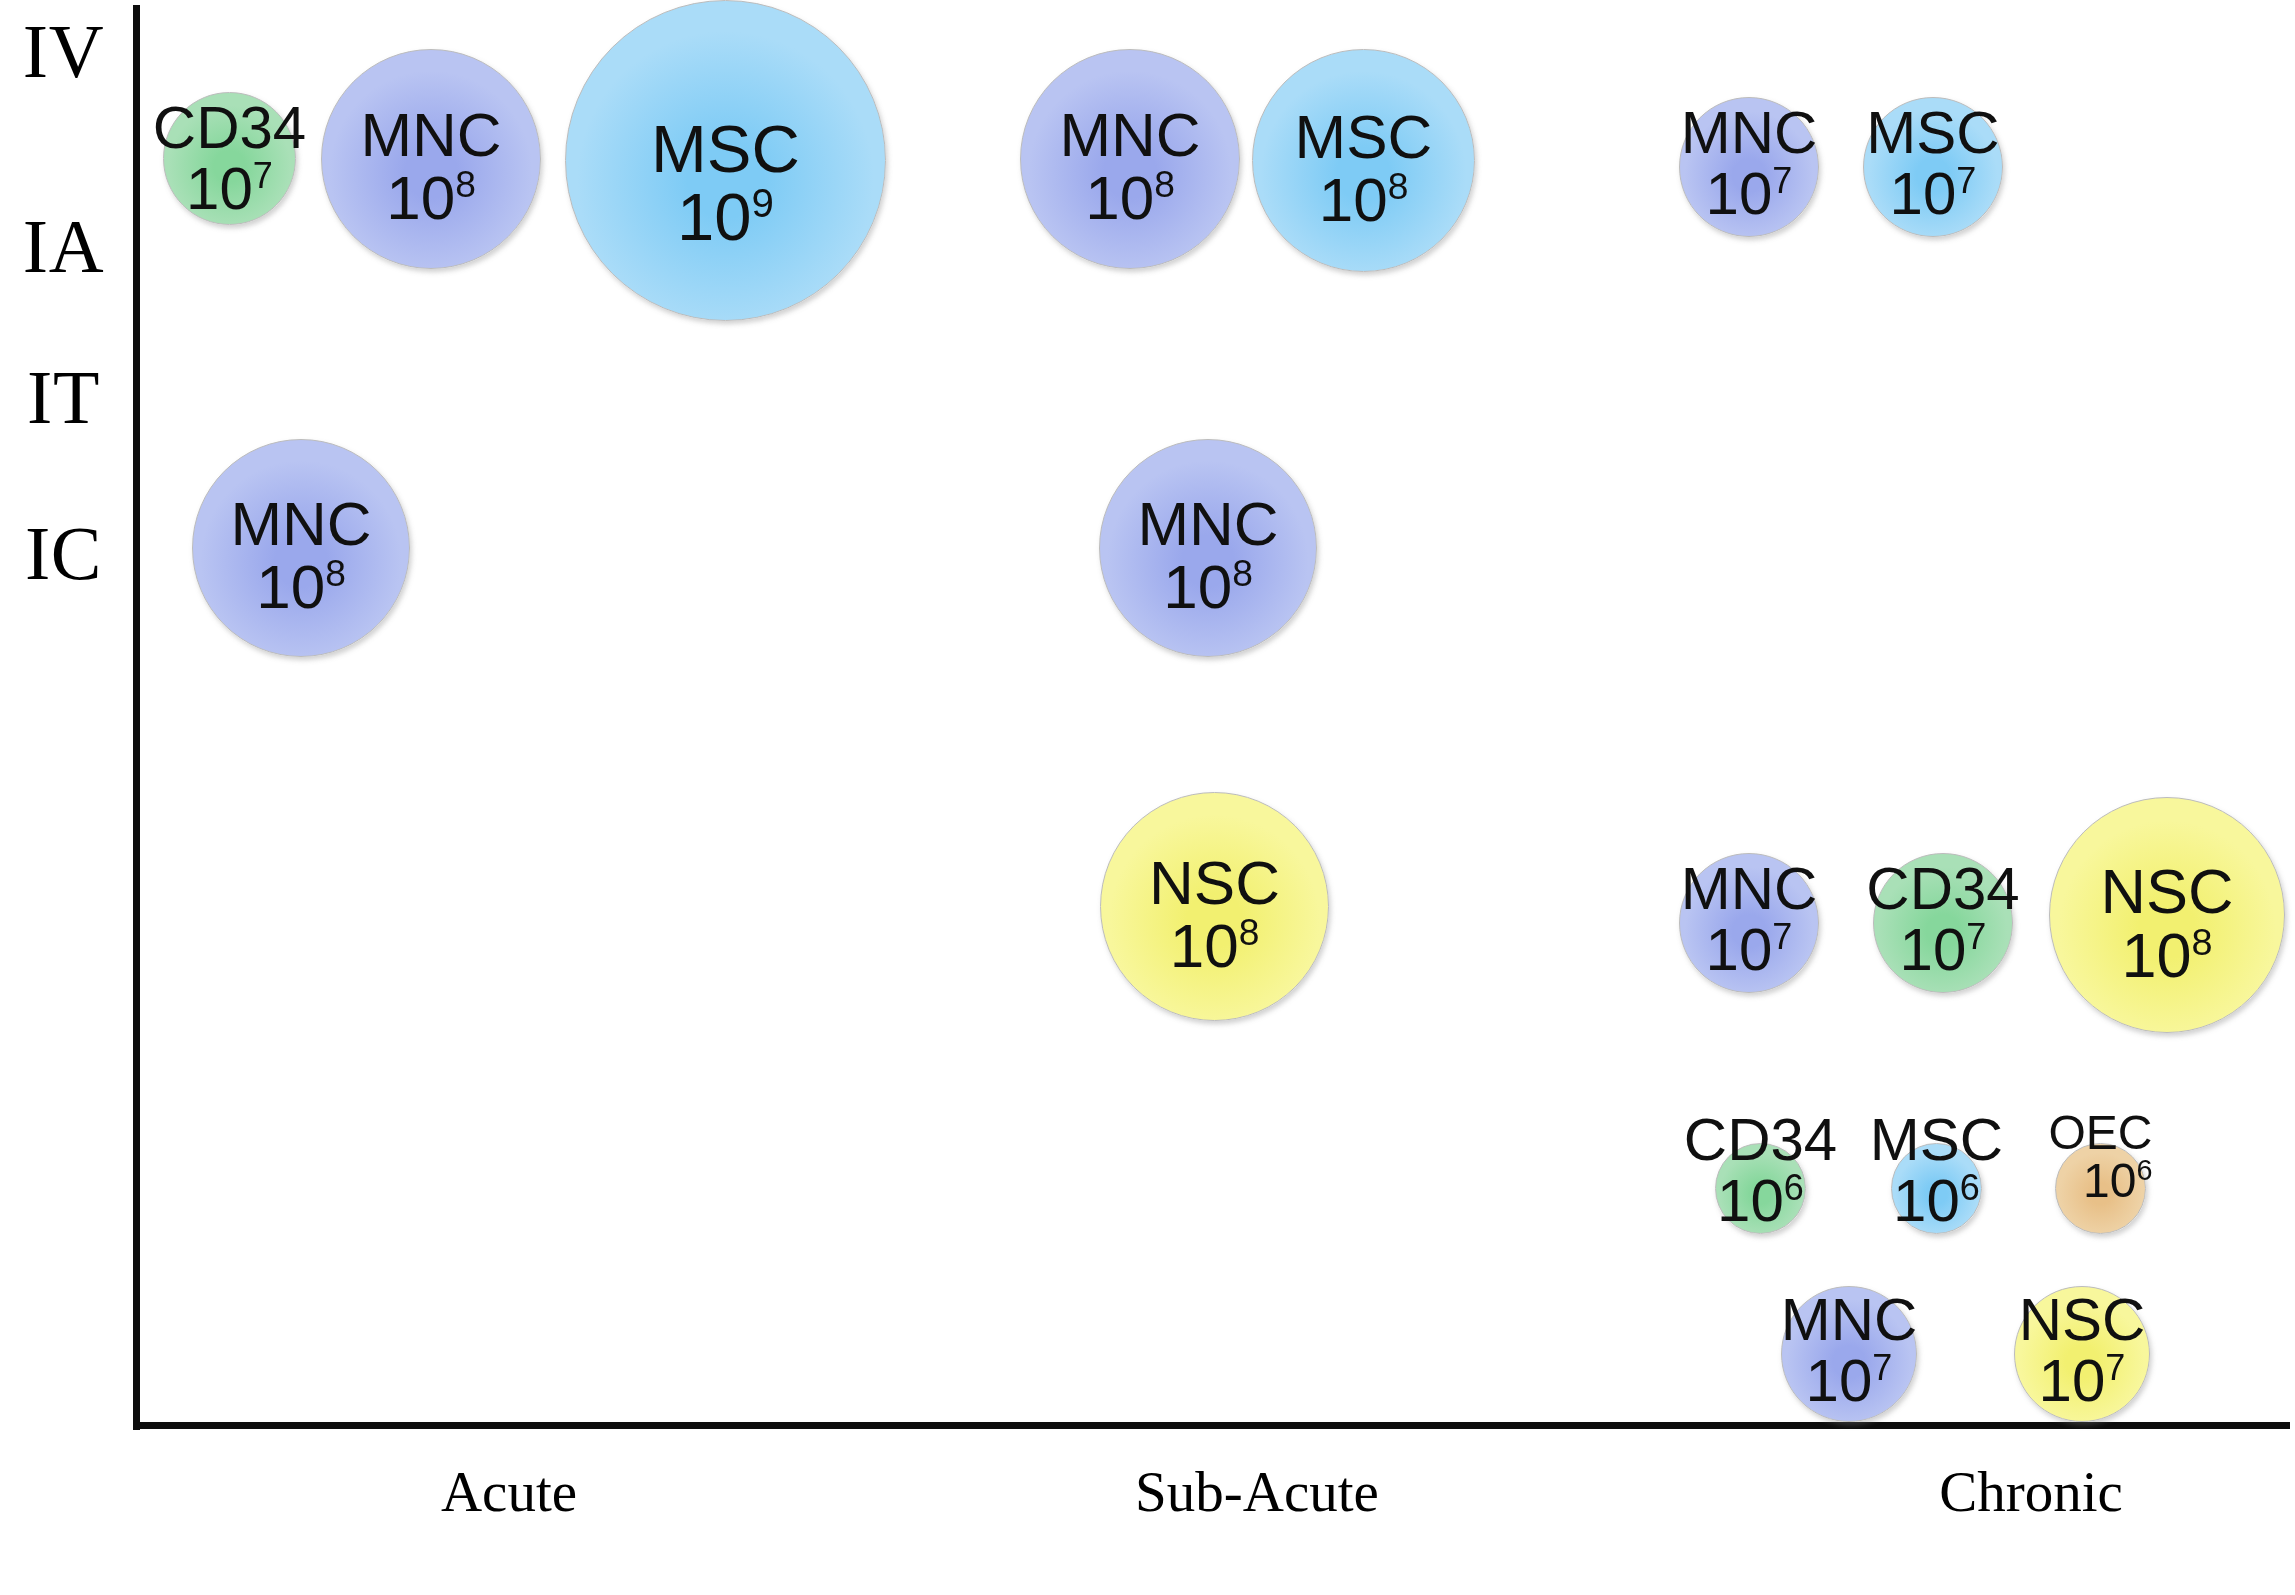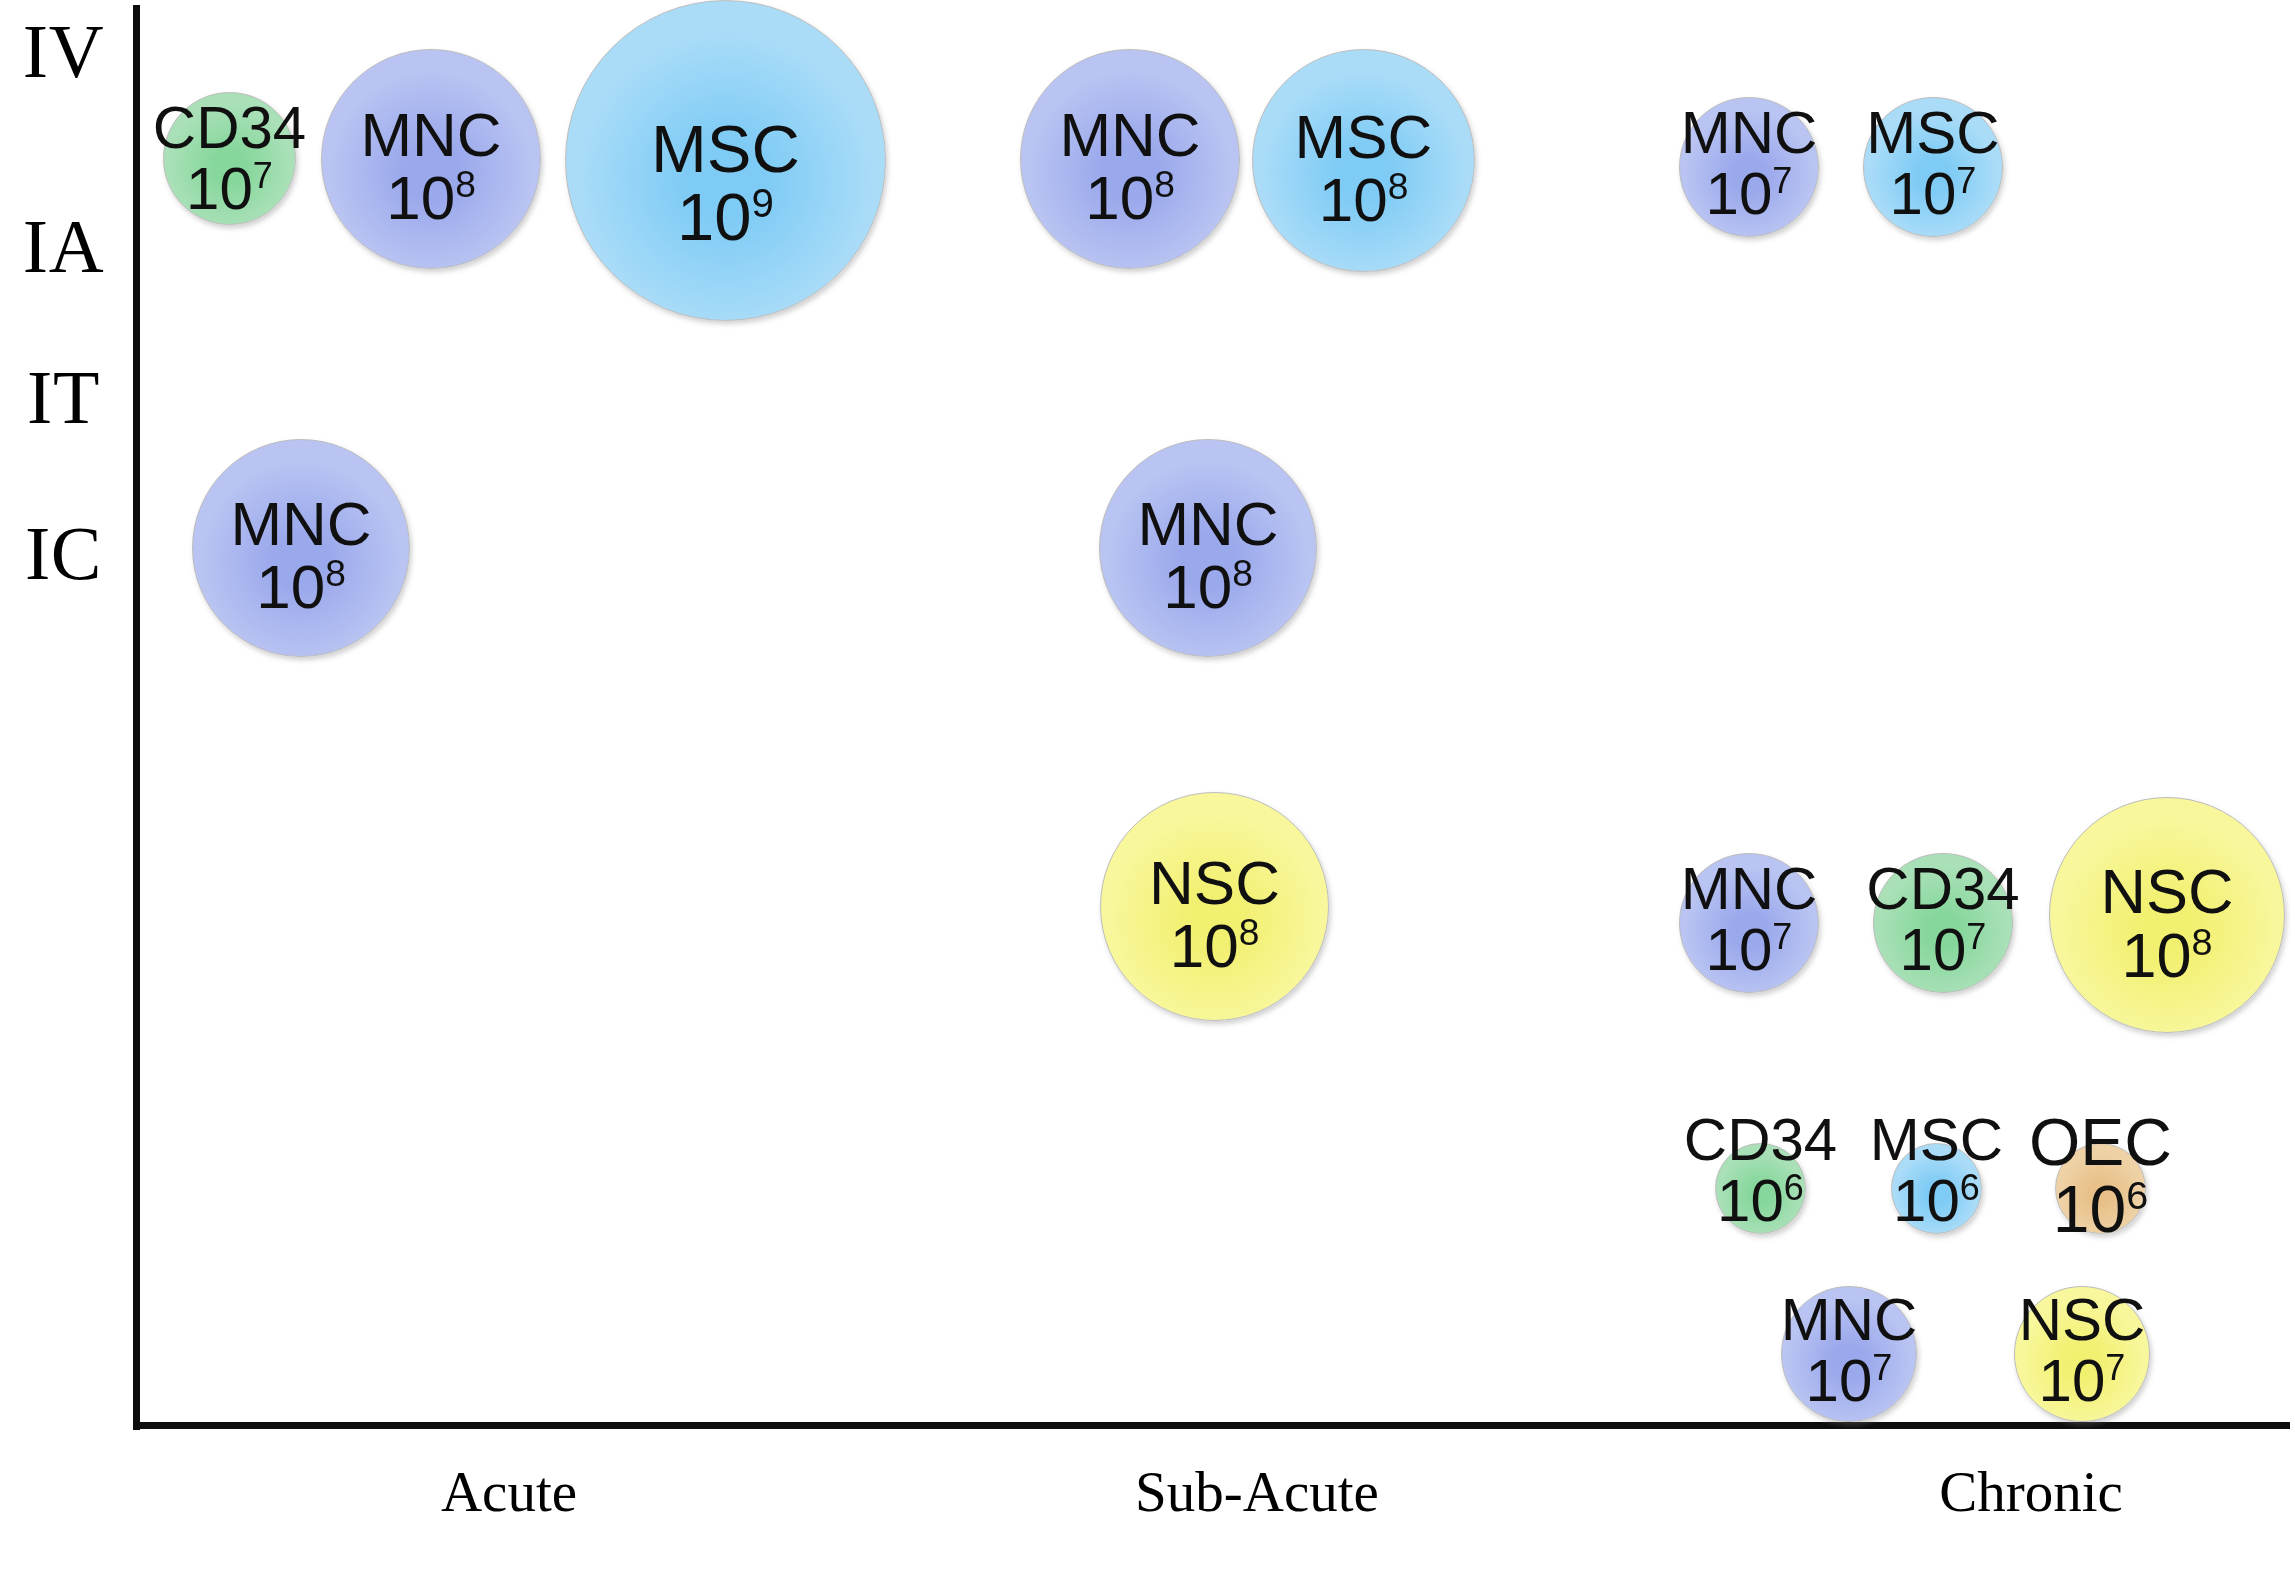--- a/index.html
+++ b/index.html
@@ -206,21 +206,21 @@
       </div>
       <div style="position: absolute; left: 1891px; top: 1143px; width: 91px; height: 91px;">
         <div class="bubble" style="left: 0px; top: 0px; width: 100%; height: 100%; background: radial-gradient(circle at 50% 56%, rgb(126, 203, 245) 0%, rgb(126, 203, 245) 16%, rgb(170, 220, 248) 62%, rgb(170, 220, 248) 100%);"></div>
         <div class="bubble-label" style="font-size: 60px; top: calc(50% - 115px);">
           <span class="cell">MSC</span>
           <span class="dose"><span>10</span><sup>6</sup></span>
         </div>
       </div>
       <div style="position: absolute; left: 2055px; top: 1143px; width: 91px; height: 91px;">
         <div class="bubble" style="left: 0px; top: 0px; width: 100%; height: 100%; background: radial-gradient(circle at 50% 56%, rgb(232, 192, 136) 0%, rgb(232, 192, 136) 16%, rgb(238, 210, 166) 62%, rgb(238, 210, 166) 100%);"></div>
-        <div class="bubble-label" style="font-size: 66px; top: calc(50% - 115px);">
+        <div class="bubble-label" style="font-size: 48px; top: calc(50% - 115px); text-align: right;">
           <span class="cell">OEC</span>
           <span class="dose"><span>10</span><sup>6</sup></span>
         </div>
       </div>
       <div style="position: absolute; left: 1781px; top: 1286px; width: 136px; height: 136px;">
         <div class="bubble" style="left: 0px; top: 0px; width: 100%; height: 100%; background: radial-gradient(circle at 50% 56%, rgb(154, 168, 236) 0%, rgb(154, 168, 236) 16%, rgb(185, 196, 242) 62%, rgb(185, 196, 242) 100%);"></div>
         <div class="bubble-label" style="font-size: 60px; top: calc(50% - 100px);">
           <span class="cell">MNC</span>
           <span class="dose"><span>10</span><sup>7</sup></span>
         </div>

